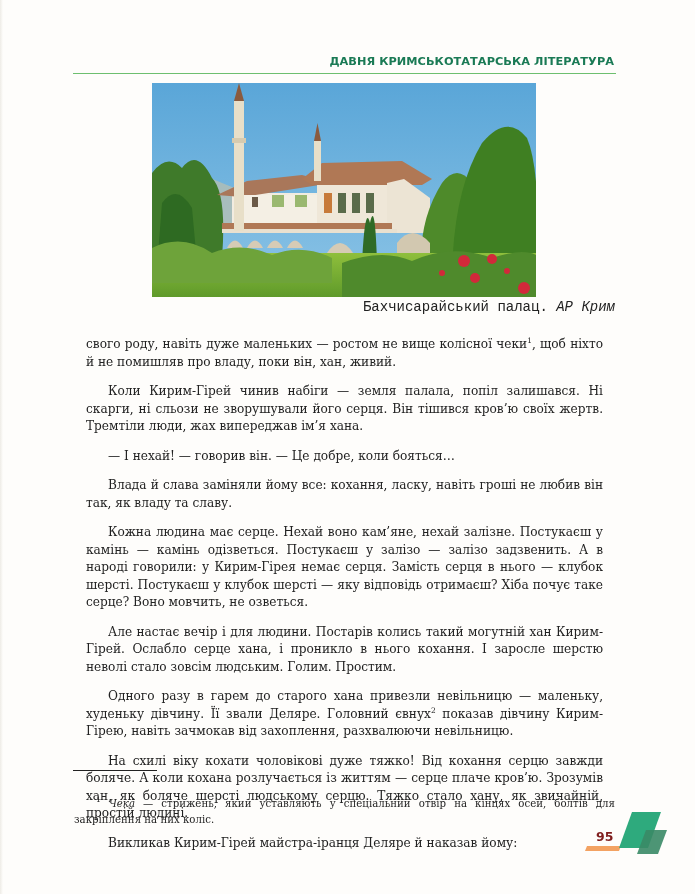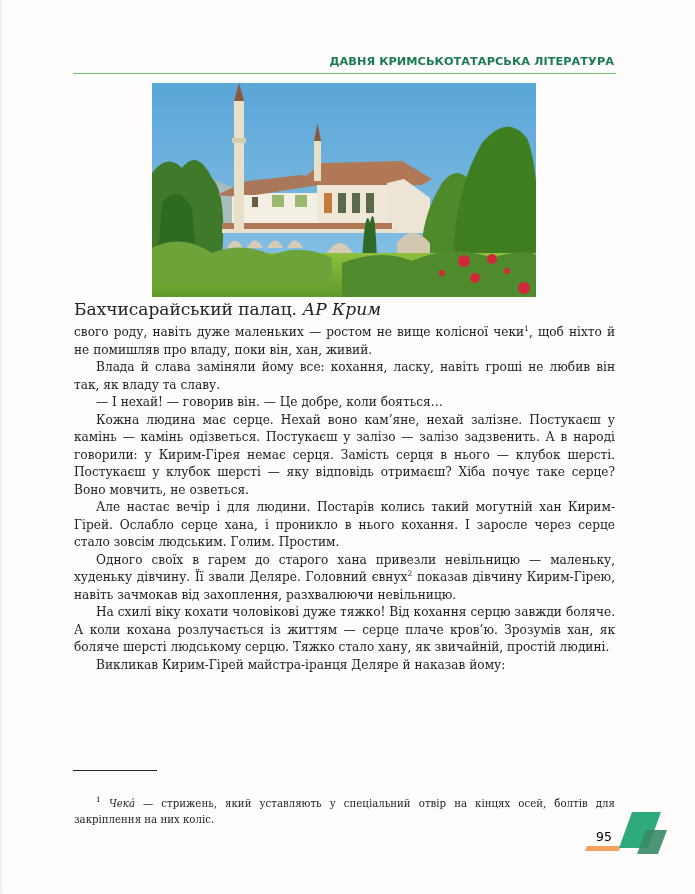--- a/index.html
+++ b/index.html
@@ -23,47 +23,47 @@
     font-family: "DejaVu Sans", "Liberation Sans", sans-serif;
     font-weight: bold; font-size: 11.3px; letter-spacing: 0.05px;
     color: #1a7a55; white-space: nowrap;
   }
   .figure-photo {
     position: absolute; left: 152px; top: 83px; width: 384px; height: 214px;
     overflow: hidden;
   }
   .figure-photo svg { display: block; }
   .caption {
-    position: absolute; left: 74px; top: 299px; width: 541px; text-align: left;
-    font-size: 17px; color: #222; white-space: nowrap;
+    position: absolute; left: 74px; top: 299px; width: 541px; text-align: right;
+    font-size: 14px; color: #222; white-space: nowrap; font-family: Liberation Mono, monospace;
   }
   .caption i { font-style: italic; }
   .body-text {
     position: absolute; left: 74px; top: 324px; width: 541px;
     font-size: 12.15px; line-height: 17.5px; text-align: justify;
     color: #222;
   }
-  .body-text p { margin: 0; text-indent: 22px; }
+  .body-text p { margin: 12px; text-indent: 22px; }
   .body-text p.noindent { text-indent: 0; }
   sup { font-size: 7.5px; line-height: 0; vertical-align: 5px; }
   .footnote-rule {
     position: absolute; left: 73px; top: 770px; width: 84px; height: 0;
     border-top: 1.2px solid #222;
   }
   .footnotes {
     position: absolute; left: 74px; top: 796px; width: 541px;
     font-size: 10.2px; line-height: 15.5px; color: #222; text-align: justify;
   }
   .footnotes p { margin: 0; text-indent: 22px; }
   .footnotes i { font-style: italic; }
   .page-logo { position: absolute; left: 584px; top: 808px; width: 84px; height: 50px; }
   .page-number {
     position: absolute; left: 596px; top: 829px;
     font-family: "DejaVu Sans", "Liberation Sans", sans-serif;
-    font-weight: normal; font-size: 12.5px; color: #000000;
+    font-weight: bold; font-size: 12.5px; color: #7f1d1d;
   }
 </style>
 </head>
 <body>
 
 <div class="page-edge"></div>
 
 <div class="running-header">
   <span class="running-header-title">ДАВНЯ КРИМСЬКОТАТАРСЬКА ЛІТЕРАТУРА</span>
 </div>
@@ -128,25 +128,26 @@
     </g>
   </svg>
 </div>
 
 <div class="caption">
   <span>Бахчисарайський палац. </span><i>АР Крим</i>
 </div>
 
 <div class="body-text">
   <p class="noindent"><span>свого роду, навіть дуже маленьких — ростом не вище колісної чеки</span><sup>1</sup><span>, щоб ніхто й не помишляв про владу, поки він, хан, живий.</span></p>
+  <p>Коли Кирим-Гірей чинив набіги — земля палала, попіл залишався. Ні скарги, ні сльози не зворушували його серця. Він тішився кров’ю своїх жертв. Тремтіли люди, жах випереджав ім’я хана.</p>
+  <p>— І нехай! — говорив він. — Це добре, коли бояться…</p>
   <p>Влада й слава заміняли йому все: кохання, ласку, навіть гроші не любив він так, як владу та славу.</p>
-  <p>— І нехай! — говорив він. — Це добре, коли бояться…</p>
   <p>Кожна людина має серце. Нехай воно кам’яне, нехай залізне. Постукаєш у камінь — камінь одізветься. Постукаєш у залізо — залізо задзвенить. А в народі говорили: у Кирим-Гірея немає серця. Замість серця в нього — клубок шерсті. Постукаєш у клубок шерсті — яку відповідь отримаєш? Хіба почує таке серце? Воно мовчить, не озветься.</p>
-  <p>Але настає вечір і для людини. Постарів колись такий могутній хан Кирим-Гірей. Ослабло серце хана, і проникло в нього кохання. І заросле через серце стало зовсім людським. Голим. Простим.</p>
-  <p><span>Одного своїх в гарем до старого хана привезли невільницю — маленьку, худеньку дівчину. Її звали Деляре. Головний євнух</span><sup>2</sup><span> показав дівчину Кирим-Гірею, навіть зачмокав від захоплення, разхвалюючи невільницю.</span></p>
+  <p>Але настає вечір і для людини. Постарів колись такий могутній хан Кирим-Гірей. Ослабло серце хана, і проникло в нього кохання. І заросле шерстю неволі стало зовсім людським. Голим. Простим.</p>
+  <p><span>Одного разу в гарем до старого хана привезли невільницю — маленьку, худеньку дівчину. Її звали Деляре. Головний євнух</span><sup>2</sup><span> показав дівчину Кирим-Гірею, навіть зачмокав від захоплення, разхвалюючи невільницю.</span></p>
   <p>На схилі віку кохати чоловікові дуже тяжко! Від кохання серцю завжди боляче. А коли кохана розлучається із життям — серце плаче кров’ю. Зрозумів хан, як боляче шерсті людському серцю. Тяжко стало хану, як звичайній, простій людині.</p>
   <p>Викликав Кирим-Гірей майстра-іранця Деляре й наказав йому:</p>
 </div>
 
 <div class="footnote-rule"></div>
 
 <div class="footnotes">
   <p><sup>1</sup> <i>Чека́</i><span> — стрижень, який уставляють у спеціальний отвір на кінцях осей, болтів для закріплення на них коліс.</span></p>
 </div>
 

